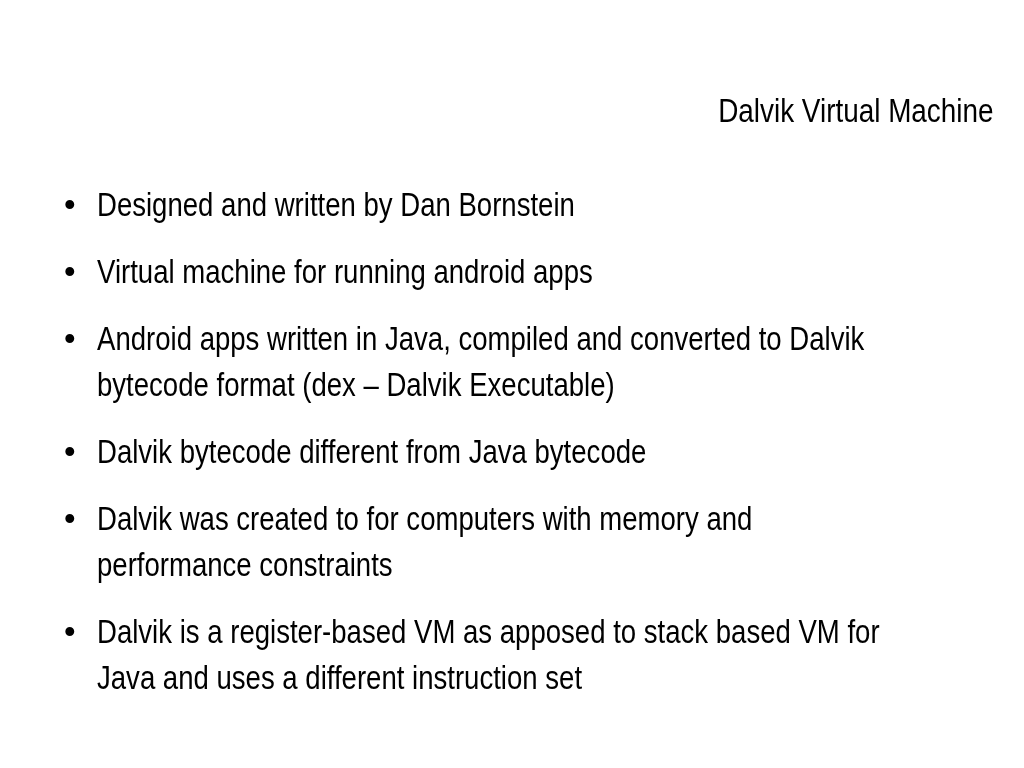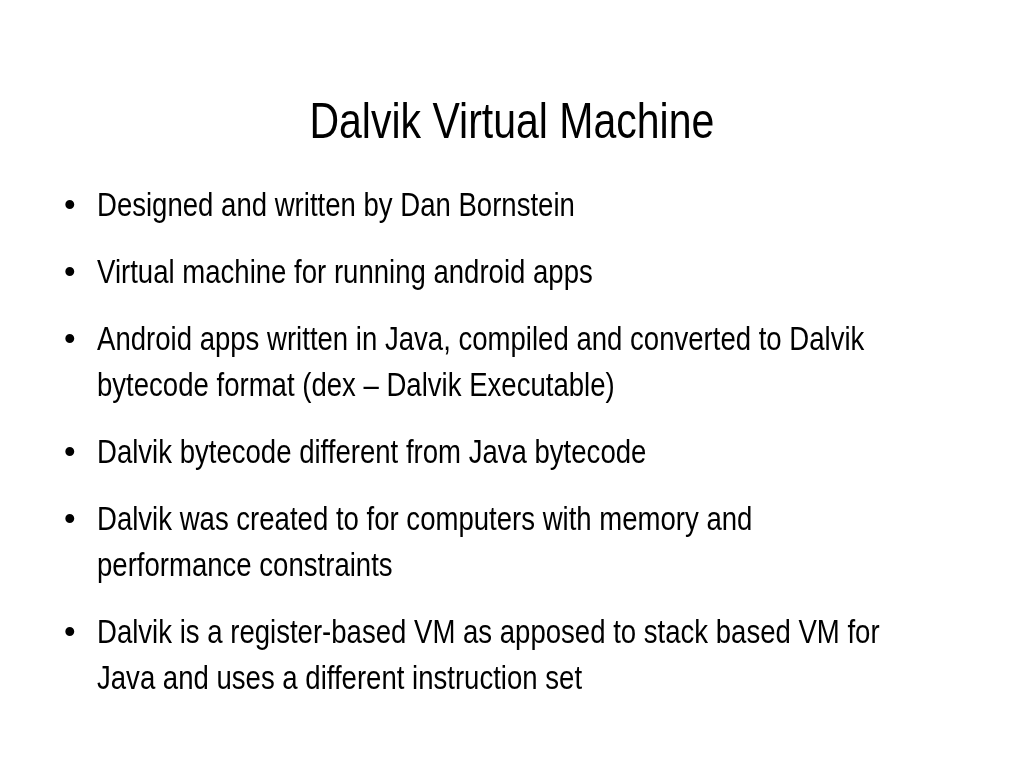--- a/index.html
+++ b/index.html
@@ -18,22 +18,22 @@
     color: #000000;
     -webkit-font-smoothing: antialiased;
   }
 
   
   #slide-title {
     position: absolute;
     left: 0;
     top: 56px;
     width: 1024px;
-    text-align: center;
-    font-size: 50px;
+    text-align: right;
+    font-size: 34px;
     line-height: 62px;
     font-weight: 400;
     letter-spacing: 0px;
     color: #000000;
     white-space: nowrap;
   }
   #slide-title .cond {
     display: inline-block;
     transform: scaleX(0.82);
     transform-origin: center center;

